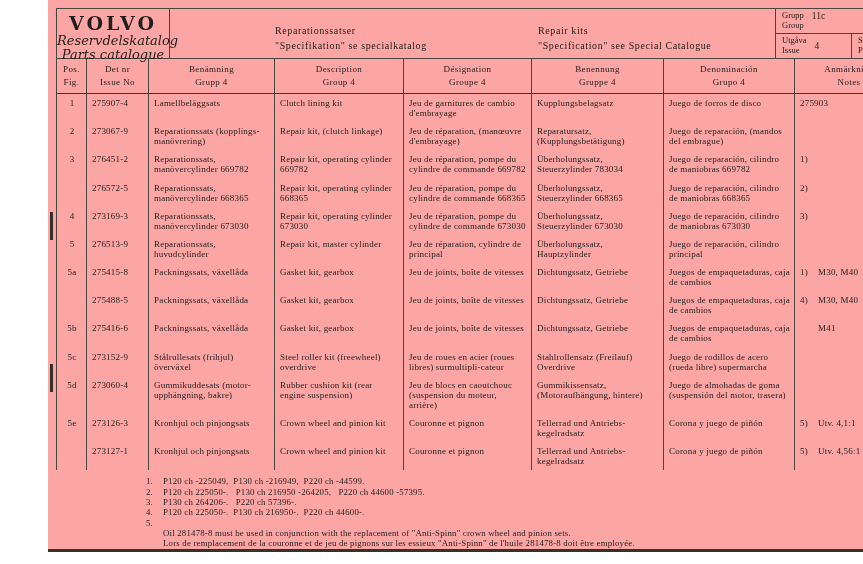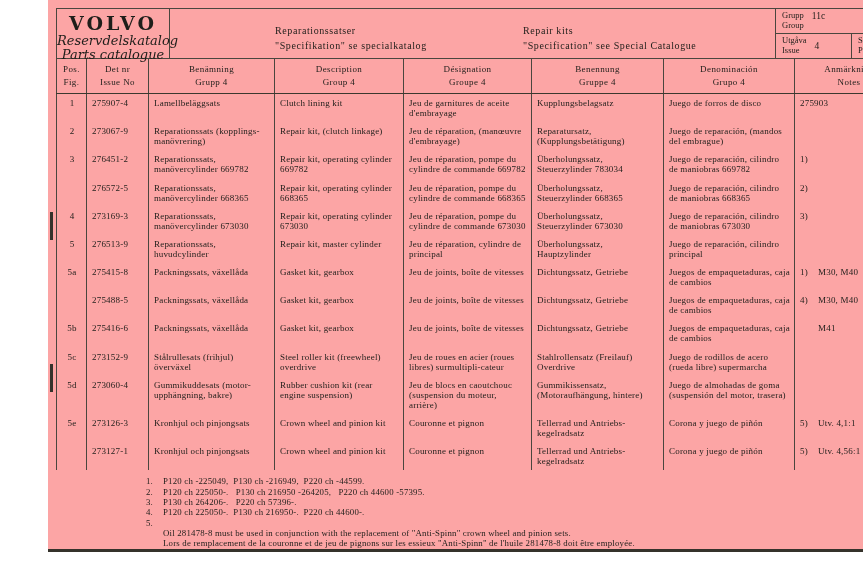--- a/index.html
+++ b/index.html
@@ -16,21 +16,21 @@
   .band { display:flex; height:50px; border-top:1px solid #4a463e; }
   .volvo-box {
     width:114px; border-left:1px solid #4a463e; border-right:1px solid #4a463e;
     text-align:center; padding-top:3px;
   }
   .volvo-logo { font-family:"DejaVu Serif", serif; font-weight:bold; font-size:19px; letter-spacing:3px; }
   .cat-line { font-family:"DejaVu Serif", serif; font-style:italic; font-size:13px; line-height:1.08; }
   .mid { flex:1; position:relative; font-size:10px; letter-spacing:0.6px; }
   .mid .blk { position:absolute; bottom:5px; line-height:1.5; white-space:nowrap; }
   .blk-sv { left:105px; }
-  .blk-en { left:353px; }
+  .blk-en { left:368px; }
   .group-box { width:128px; border-left:1px solid #4a463e; border-right:1px solid #4a463e; font-size:8.5px; }
   .gb-row1 { height:25px; border-bottom:1px solid #4a463e; display:flex; align-items:flex-start; padding:2px 6px; }
   .gb-row2 { height:24px; display:flex; }
   .gb-cell { display:flex; align-items:center; padding:1px 6px; }
   .gb-cell.first { width:76px; border-right:1px solid #4a463e; }
   .gb-cell.last { flex:1; }
   .lbl-stack { line-height:1.15; }
   .gb-val { margin-left:8px; font-size:9.5px; }
 
   
@@ -163,21 +163,21 @@
             </th>
         </tr>
       </thead>
       <tbody>
 
           <tr>
             <td class="c-pos">1</td>
             <td class="c-part">275907-4</td>
             <td class="c-txt">Lamellbeläggsats</td>
             <td class="c-txt">Clutch lining kit</td>
-            <td class="c-txt">Jeu de garnitures de aceite d'embrayage</td>
+            <td class="c-txt">Jeu de garnitures de cambio d'embrayage</td>
             <td class="c-txt">Kupplungsbelagsatz</td>
             <td class="c-txt">Juego de forros de disco</td>
             <td class="c-note"><span class="nn">275903</span><span></span></td>
           </tr>
 
           <tr>
             <td class="c-pos">2</td>
             <td class="c-part">273067-9</td>
             <td class="c-txt">Reparationssats (kopplings-manövrering)</td>
             <td class="c-txt">Repair kit, (clutch linkage)</td>

